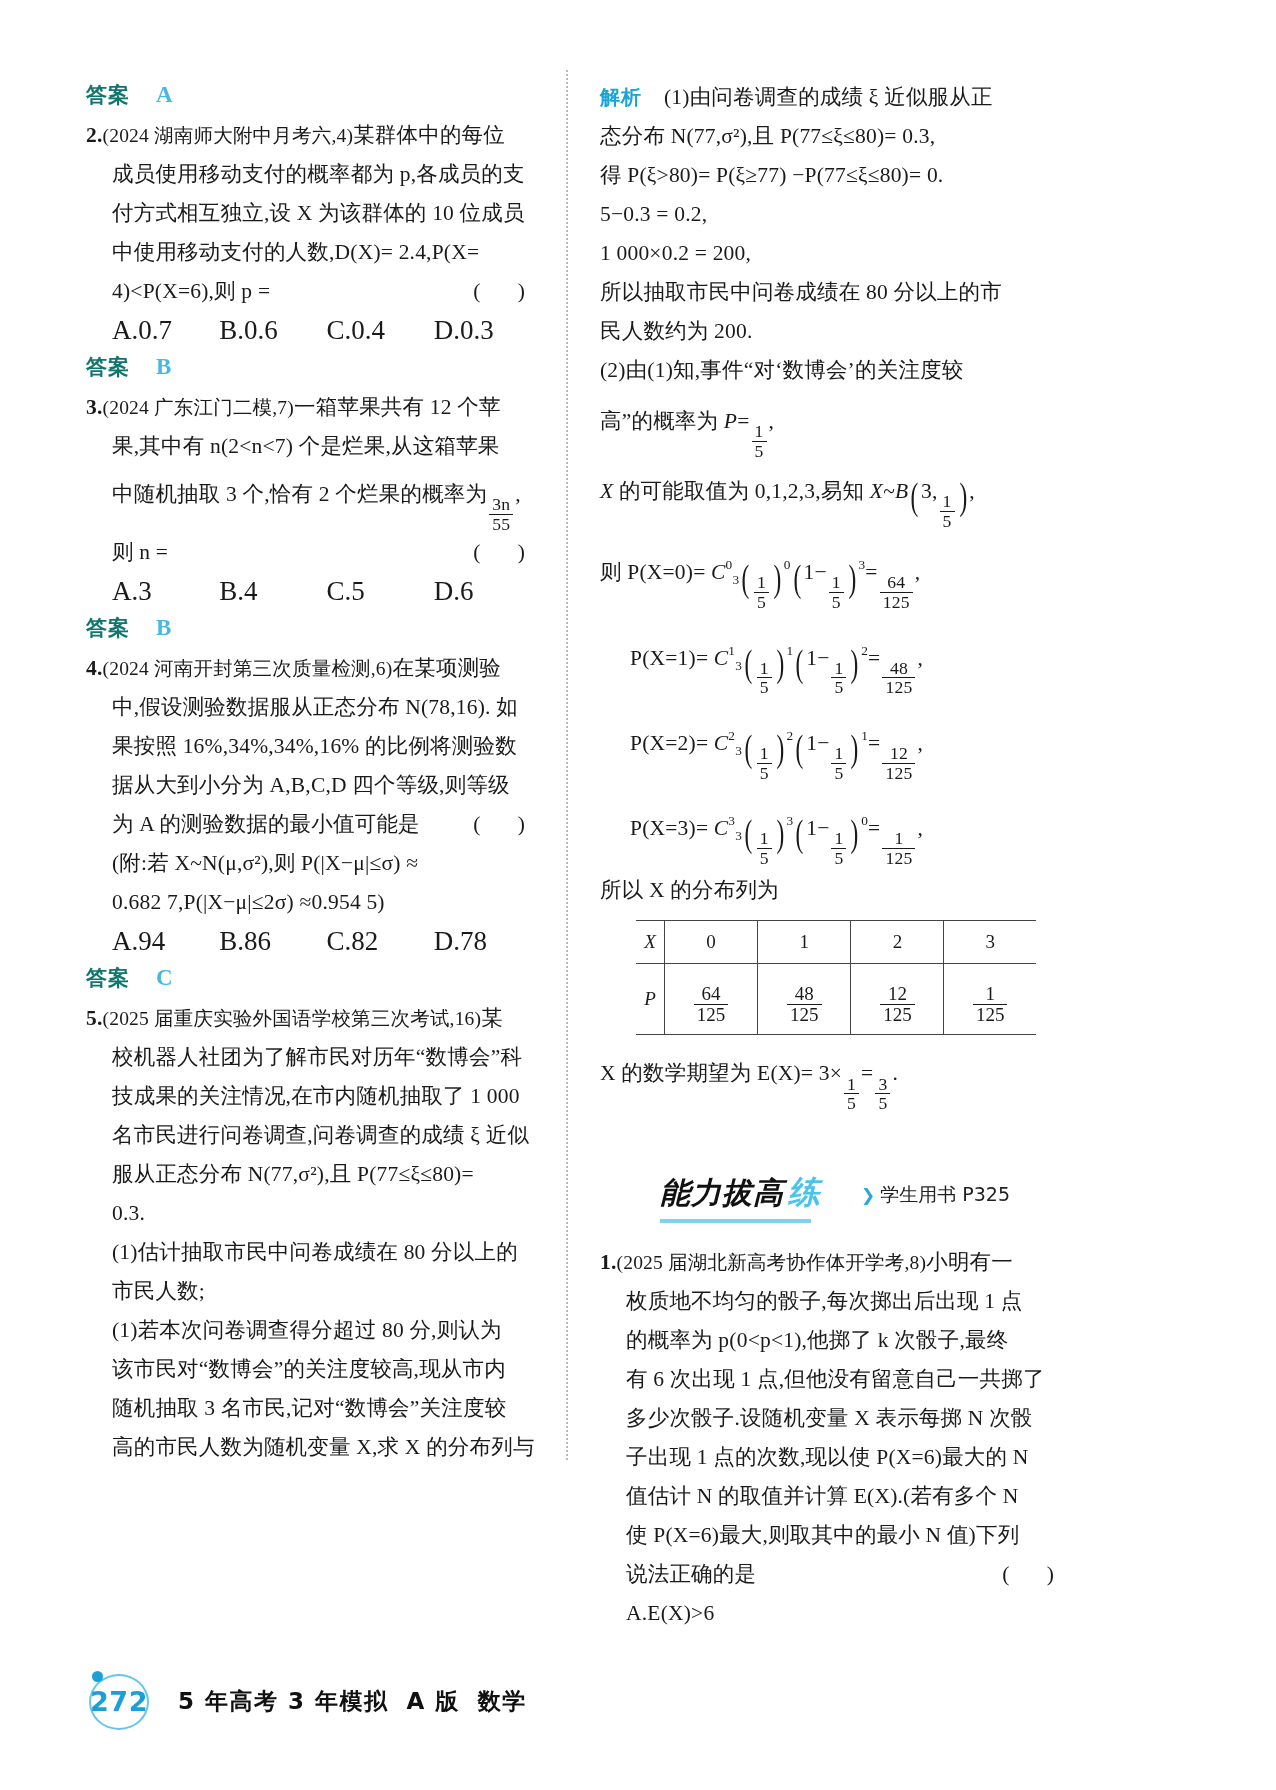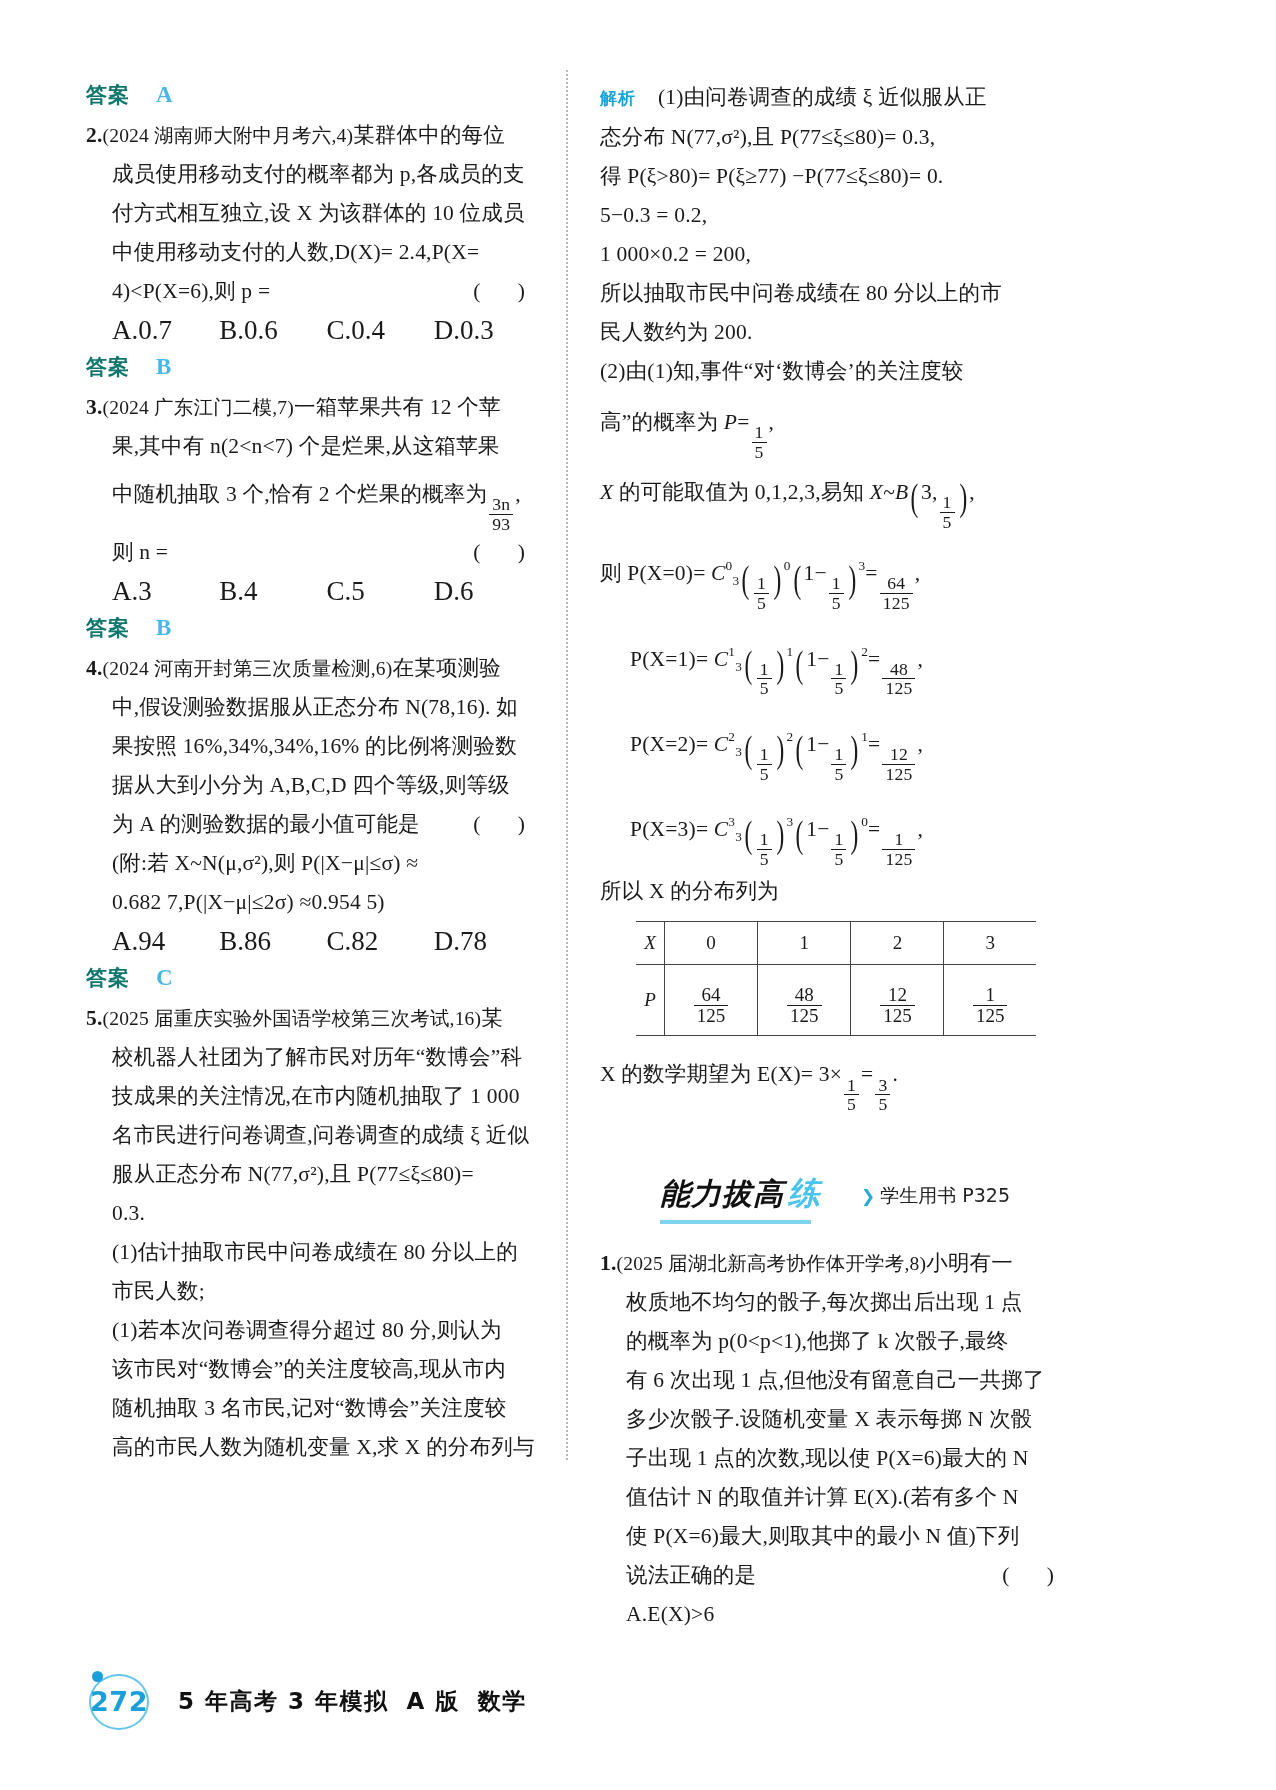--- a/index.html
+++ b/index.html
@@ -73,21 +73,21 @@
     color: #47b8e6;
     font-weight: bold;
     font-size: 23px;
     font-family: "Liberation Serif", serif;
   }
 
   
   .jiexi-label {
     color: #18a5d6;
     font-weight: bold;
-    font-size: 17px;
+    font-size: 20px;
     letter-spacing: 1px;
     margin-right: 22px;
   }
 
   
   .options {
     display: flex;
     font-size: 27px;
     line-height: 39px;
   }
@@ -269,21 +269,21 @@
     </div>
 
     <div>
       <div class="line indent-hang">
         <span class="qnum">3.</span><span class="src">(2024 广东江门二模,7)</span><span>一箱苹果共有 12 个苹</span>
       </div>
       <div class="line" style="padding-left:26px">果,其中有 n(2&lt;n&lt;7) 个是烂果,从这箱苹果</div>
       <div class="line tallline" style="padding-left:26px">
         中随机抽取 3 个,恰有 2 个烂果的概率为<span class="frac">
             <span class="n">3n</span>
-            <span class="d">93</span>
+            <span class="d">55</span>
           </span>,
       </div>
       <div class="line" style="padding-left:26px">
         <span>则 n =</span>
         <span class="choice-paren">( )</span>
       </div>
       <div class="options" style="padding-left:26px">
         <span>A.3</span>
         <span>B.4</span>
         <span>C.5</span>

